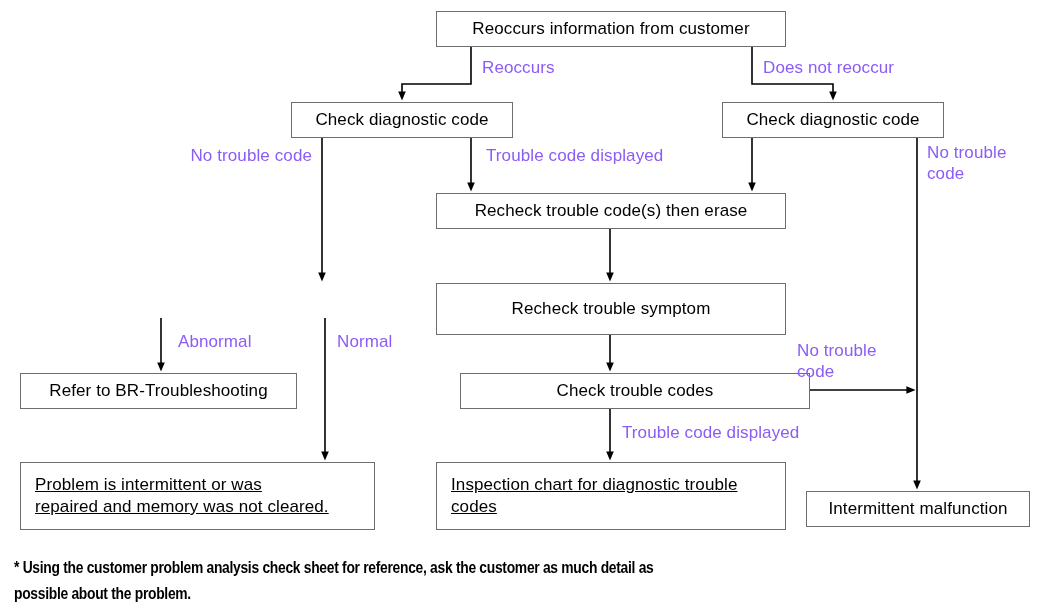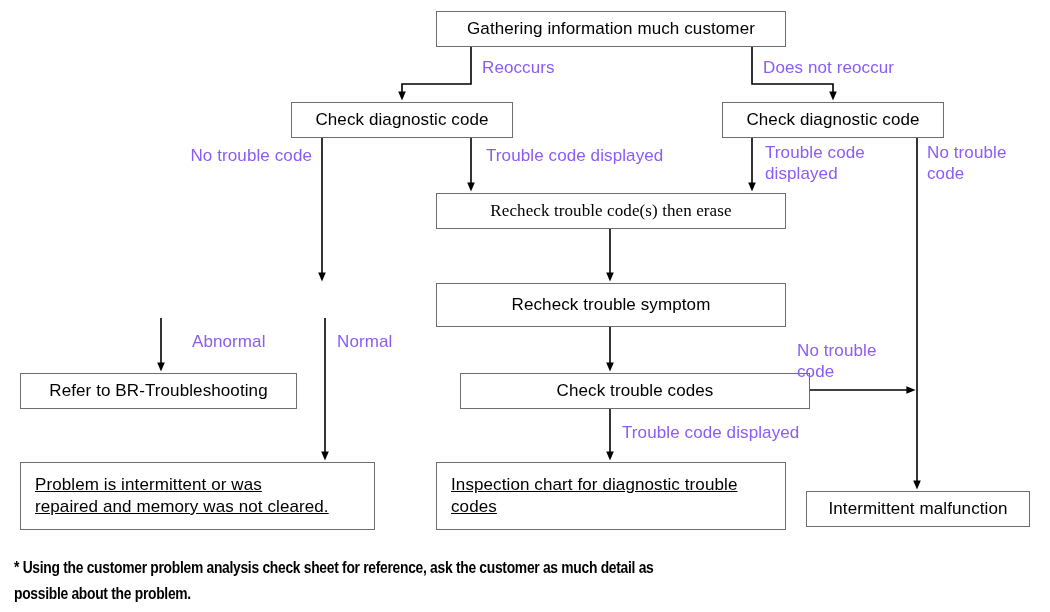--- a/index.html
+++ b/index.html
@@ -115,37 +115,37 @@
     <g>
       <path d="M161,318 L161,367" stroke="#000" stroke-width="1.6" fill="none" marker-end="url(#ah)"></path>
     </g>
 
     <g>
       <path d="M325,318 L325,456" stroke="#000" stroke-width="1.6" fill="none" marker-end="url(#ah)"></path>
     </g>
   </svg>
 
   <div class="node center" style="left:436px; top:11px; width:350px; height:36px;">
-    <span class="nodetext">Gathering information much customer</span>
+    <span class="nodetext">Reoccurs information from customer</span>
   </div>
 
   <div class="node center" style="left:291px; top:102px; width:222px; height:36px;">
     <span class="nodetext">Check diagnostic code</span>
   </div>
 
   <div class="node center" style="left:722px; top:102px; width:222px; height:36px;">
     <span class="nodetext">Check diagnostic code</span>
   </div>
 
-  <div class="node center" style="left:436px; top:193px; width:350px; height:36px;font-family:Liberation Serif, serif;">
+  <div class="node center" style="left:436px; top:193px; width:350px; height:36px;">
     <span class="nodetext">Recheck trouble code(s) then erase</span>
   </div>
 
 
-  <div class="node center" style="left:436px; top:283px; width:350px; height:44px;justify-content:center;">
+  <div class="node center" style="left:436px; top:283px; width:350px; height:52px;justify-content:center;">
     <span class="nodetext">Recheck trouble symptom</span>
   </div>
 
   <div class="node center" style="left:20px; top:373px; width:277px; height:36px;">
     <span class="nodetext">Refer to BR-Troubleshooting</span>
   </div>
 
   <div class="node center" style="left:460px; top:373px; width:350px; height:36px;">
     <span class="nodetext">Check trouble codes</span>
   </div>
@@ -165,27 +165,25 @@
   </div>
 
   <div class="elabel" style="left:482px; top:58px;">Reoccurs</div>
 
   <div class="elabel" style="left:763px; top:58px;">Does not reoccur</div>
 
   <div class="elabel right-align" style="left:172px; top:146px; width:140px;">No trouble code</div>
 
   <div class="elabel" style="left:486px; top:146px;">Trouble code displayed</div>
 
-  <div class="elabel" style="left:765px; top:143px;">Trouble code
-displayed</div>
 
   <div class="elabel" style="left:927px; top:143px;">No trouble
 code</div>
 
-  <div class="elabel" style="left:178px; top:332px;margin-left:14px;">Abnormal</div>
+  <div class="elabel" style="left:178px; top:332px;">Abnormal</div>
 
   <div class="elabel" style="left:337px; top:332px;">Normal</div>
 
   <div class="elabel" style="left:797px; top:341px;">No trouble
 code</div>
 
   <div class="elabel" style="left:622px; top:423px;">Trouble code displayed</div>
 
   <div class="footnote" style="left:14px; top:555px; width:1230px;">* Using the customer problem analysis check sheet for reference, ask the customer as much detail as
    possible about the problem.</div>

